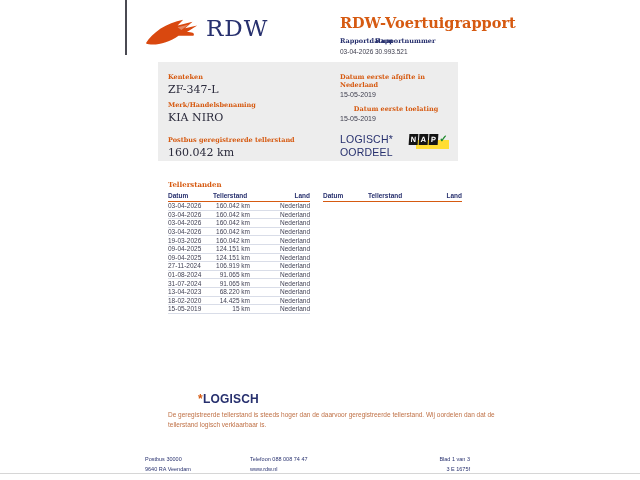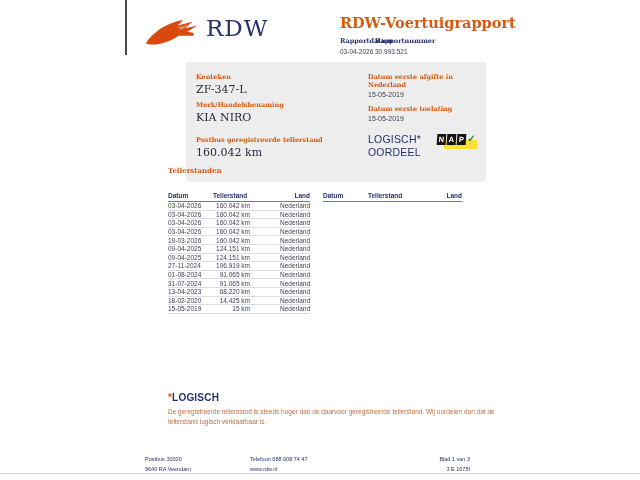--- a/index.html
+++ b/index.html
@@ -22,58 +22,58 @@
     font-weight:500;letter-spacing:1px;color:var(--navy);}
   .doc-title{left:340px;top:14px;font-family:"DejaVu Serif",serif;font-size:14.5px;
     font-weight:bold;color:var(--accent);text-align:center;}
   .meta-pair{top:37px;}
   .meta-pair .lbl{font-family:"DejaVu Serif",serif;font-weight:bold;font-size:6.5px;color:var(--navy);}
   .meta-pair .val{font-size:6.5px;color:#3c3c4c;margin-top:3px;}
   .meta-date{left:340px;}
   .meta-num{left:375px;}
 
   
-  .graybox{left:158px;top:62px;width:300px;height:120px;background:var(--boxgray);margin-left:28px;}
+  .graybox{left:158px;top:62px;width:300px;height:99px;background:var(--boxgray);}
   .field-lbl{font-family:"DejaVu Serif",serif;font-weight:bold;font-size:6.5px;color:var(--accent);}
   .field-val-big{font-family:"DejaVu Serif",serif;font-size:11px;color:#2b2b3c;margin-top:2px;}
   .field-val-sm{font-size:7px;color:#3c3c4c;margin-top:2px;}
   .gb-left{position:absolute;left:10px;top:11px;}
   .gb-right{position:absolute;left:182px;top:11px;width:112px;}
-  .mt1{margin-top:5px;} .mt2{margin-top:12px;} .mt3{margin-top:7px;}
+  .mt1{margin-top:5px;} .mt2{margin-top:12px;} .mt3{margin-top:7px;text-align:center;}
   .oordeel{display:flex;align-items:flex-start;margin-top:11px;}
   .oordeel-txt{font-weight:normal;font-size:10.5px;line-height:12.5px;color:var(--navy);letter-spacing:.2px;}
 
   
   .nap{position:relative;width:40px;height:16px;margin-left:16px;margin-top:1px;}
   .nap-strip{position:absolute;left:7px;top:6px;width:33px;height:9px;background:var(--napyellow);}
   .nap-tile{position:absolute;top:0;width:9px;height:11px;background:#141414;
     color:#fff;font-weight:bold;font-size:7.5px;line-height:11px;text-align:center;
     transform:skewX(-4deg);}
   .nap-tile.t0{left:0;} .nap-tile.t1{left:10px;} .nap-tile.t2{left:20px;}
   .nap-check{position:absolute;left:29px;top:-1px;width:11px;height:12px;background:transparent;
     color:var(--napgreen);font-weight:bold;font-size:10px;line-height:12px;text-align:center;transform:none;}
 
   
-  .tbl-title{left:168px;top:166px;font-family:"DejaVu Serif",serif;font-weight:bold;
+  .tbl-title{left:168px;top:180px;font-family:"DejaVu Serif",serif;font-weight:bold;
     font-size:7px;color:var(--accent);}
   .tbl{border-collapse:collapse;table-layout:fixed;}
   .tbl-left{left:168px;top:192px;width:142px;}
   .tbl-right{left:323px;top:192px;width:139px;}
   .tbl th{font-size:6.5px;font-weight:bold;color:var(--navy);text-align:left;
     padding:0 0 2px 0;border-bottom:1px solid var(--accent);}
   .tbl th.c-land{text-align:right;}
   .tbl td{font-size:6.5px;color:var(--rowtext);height:8.6px;padding:0;
     border-bottom:1px solid #d9dde8;white-space:nowrap;}
   .tbl td.c-km{text-align:right;}
   .tbl td.c-land{text-align:right;}
   .w-datum{width:45px;} .w-km{width:37px;}
 
   
   .footnote{left:168px;top:392px;width:332px;}
-  .fn-title{font-size:10px;font-weight:bold;color:var(--navy);letter-spacing:.2px;}
+  .fn-title{font-size:12px;font-weight:bold;color:var(--navy);letter-spacing:.2px;margin-left:30px;}
   .fn-title .ast{color:var(--accent);}
   .fn-text{margin-top:4px;font-size:6.5px;line-height:10px;color:#bf7045;}
 
   
   .footer-col{top:456px;font-size:5.5px;color:#2a3370;}
   .footer-col div+div{margin-top:4px;}
   .f1{left:145px;} .f2{left:250px;}
   .f3{left:400px;width:70px;text-align:right;}
   .hairline{left:0;top:473px;width:640px;height:1px;background:#d6d6d6;}
 </style>

